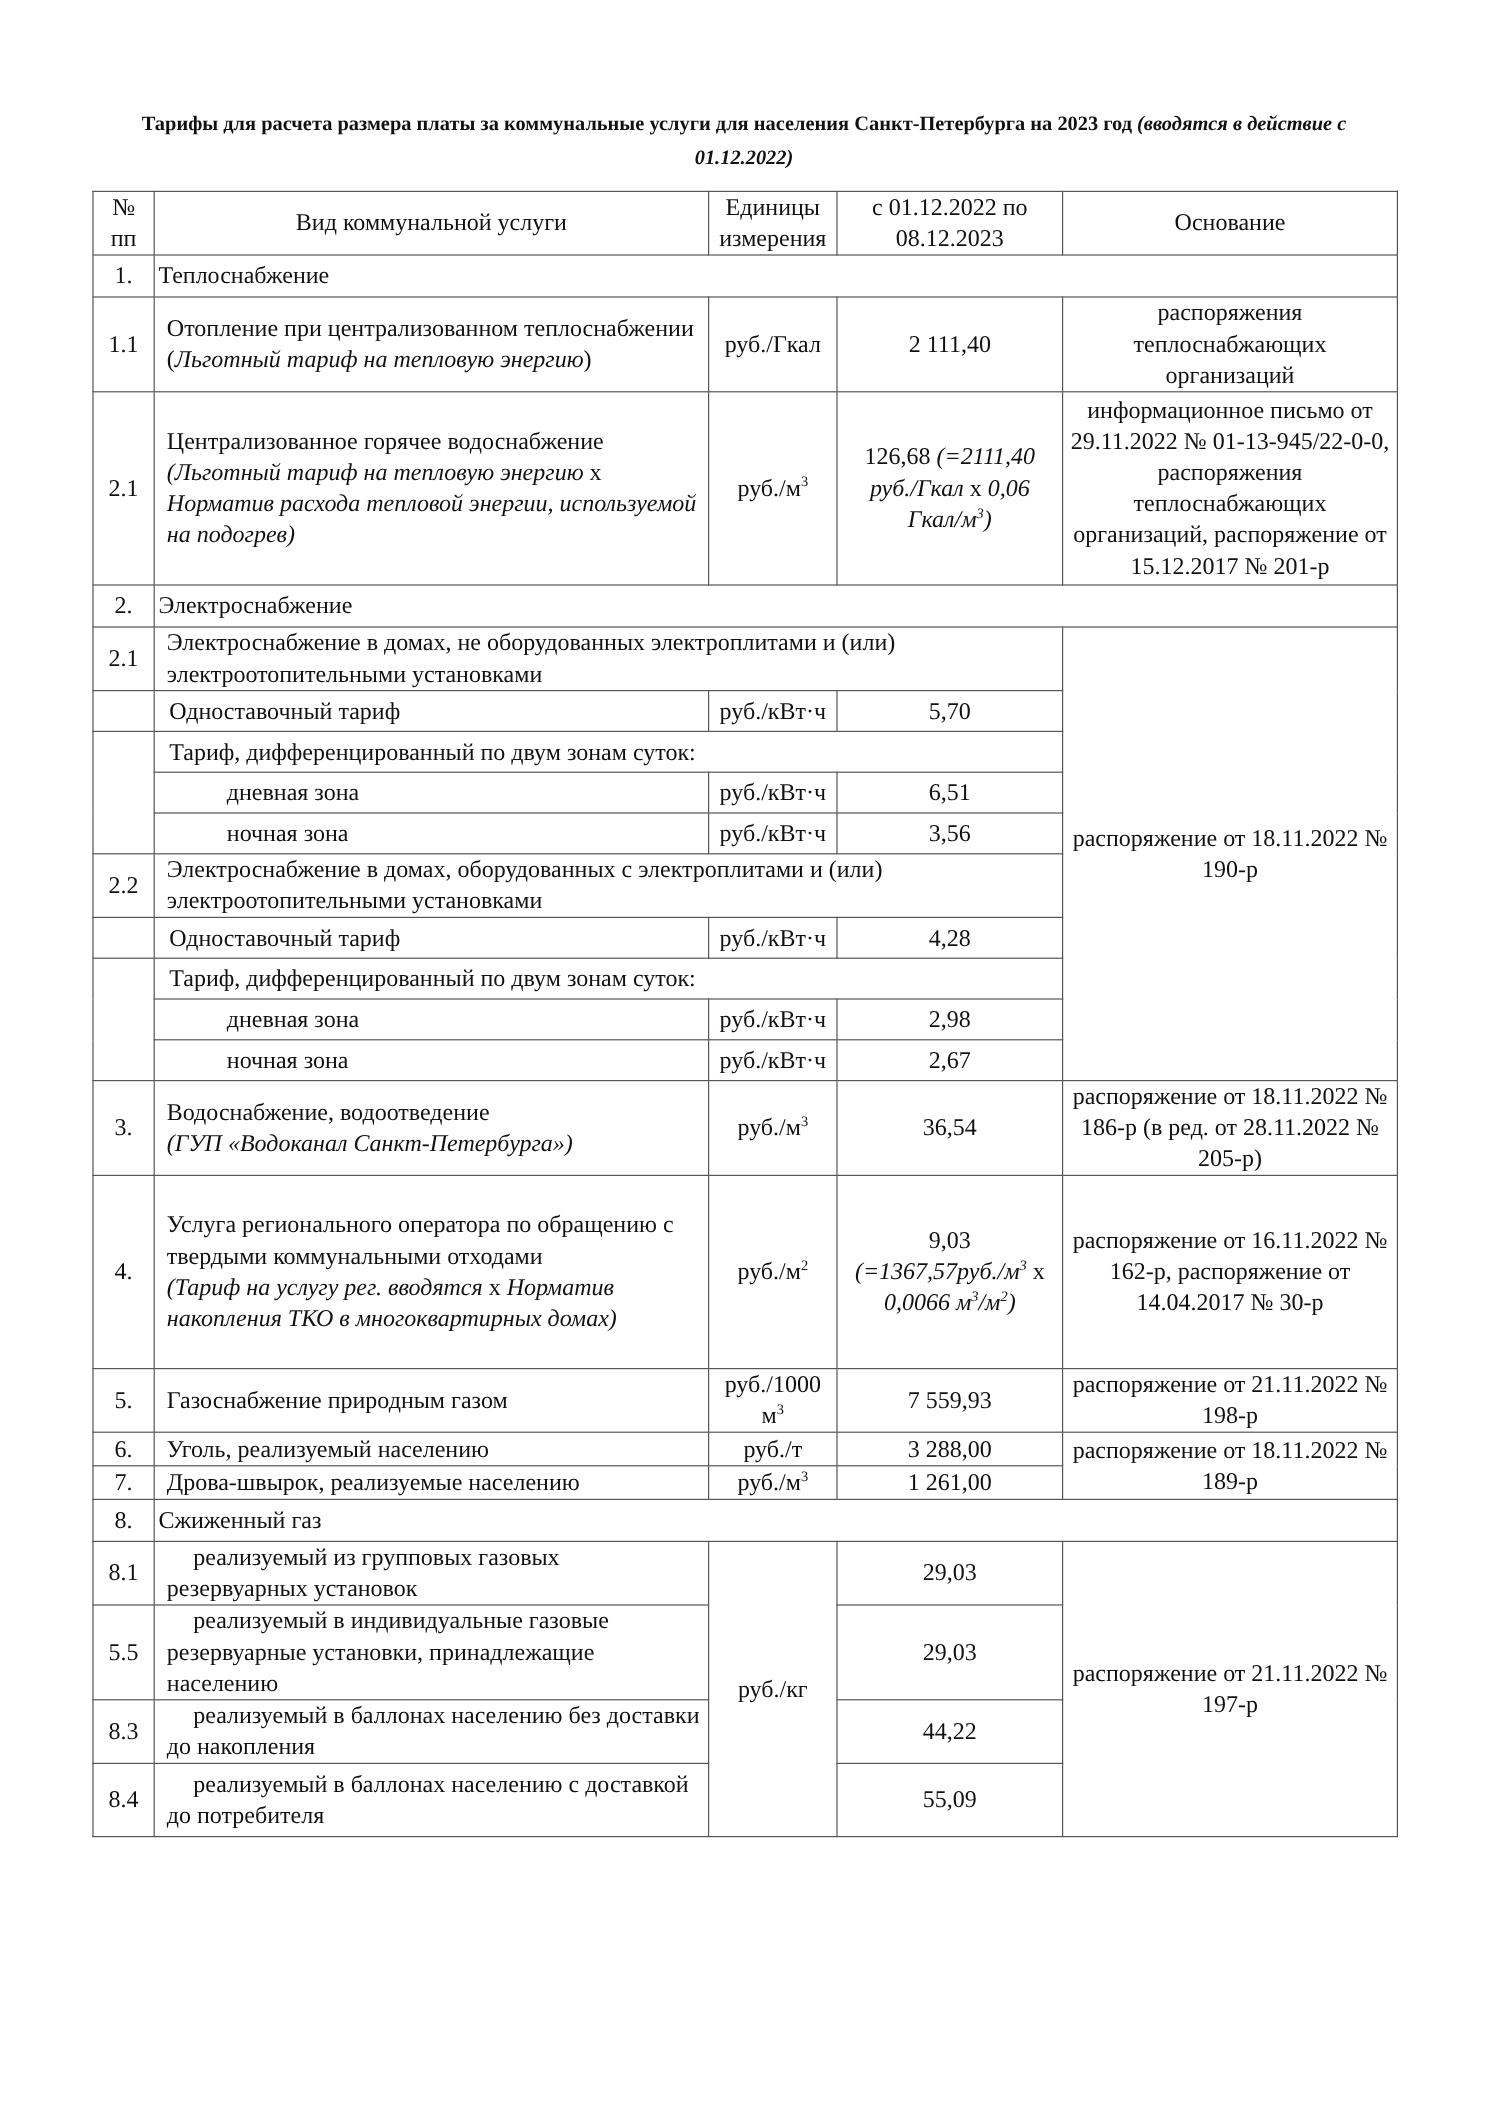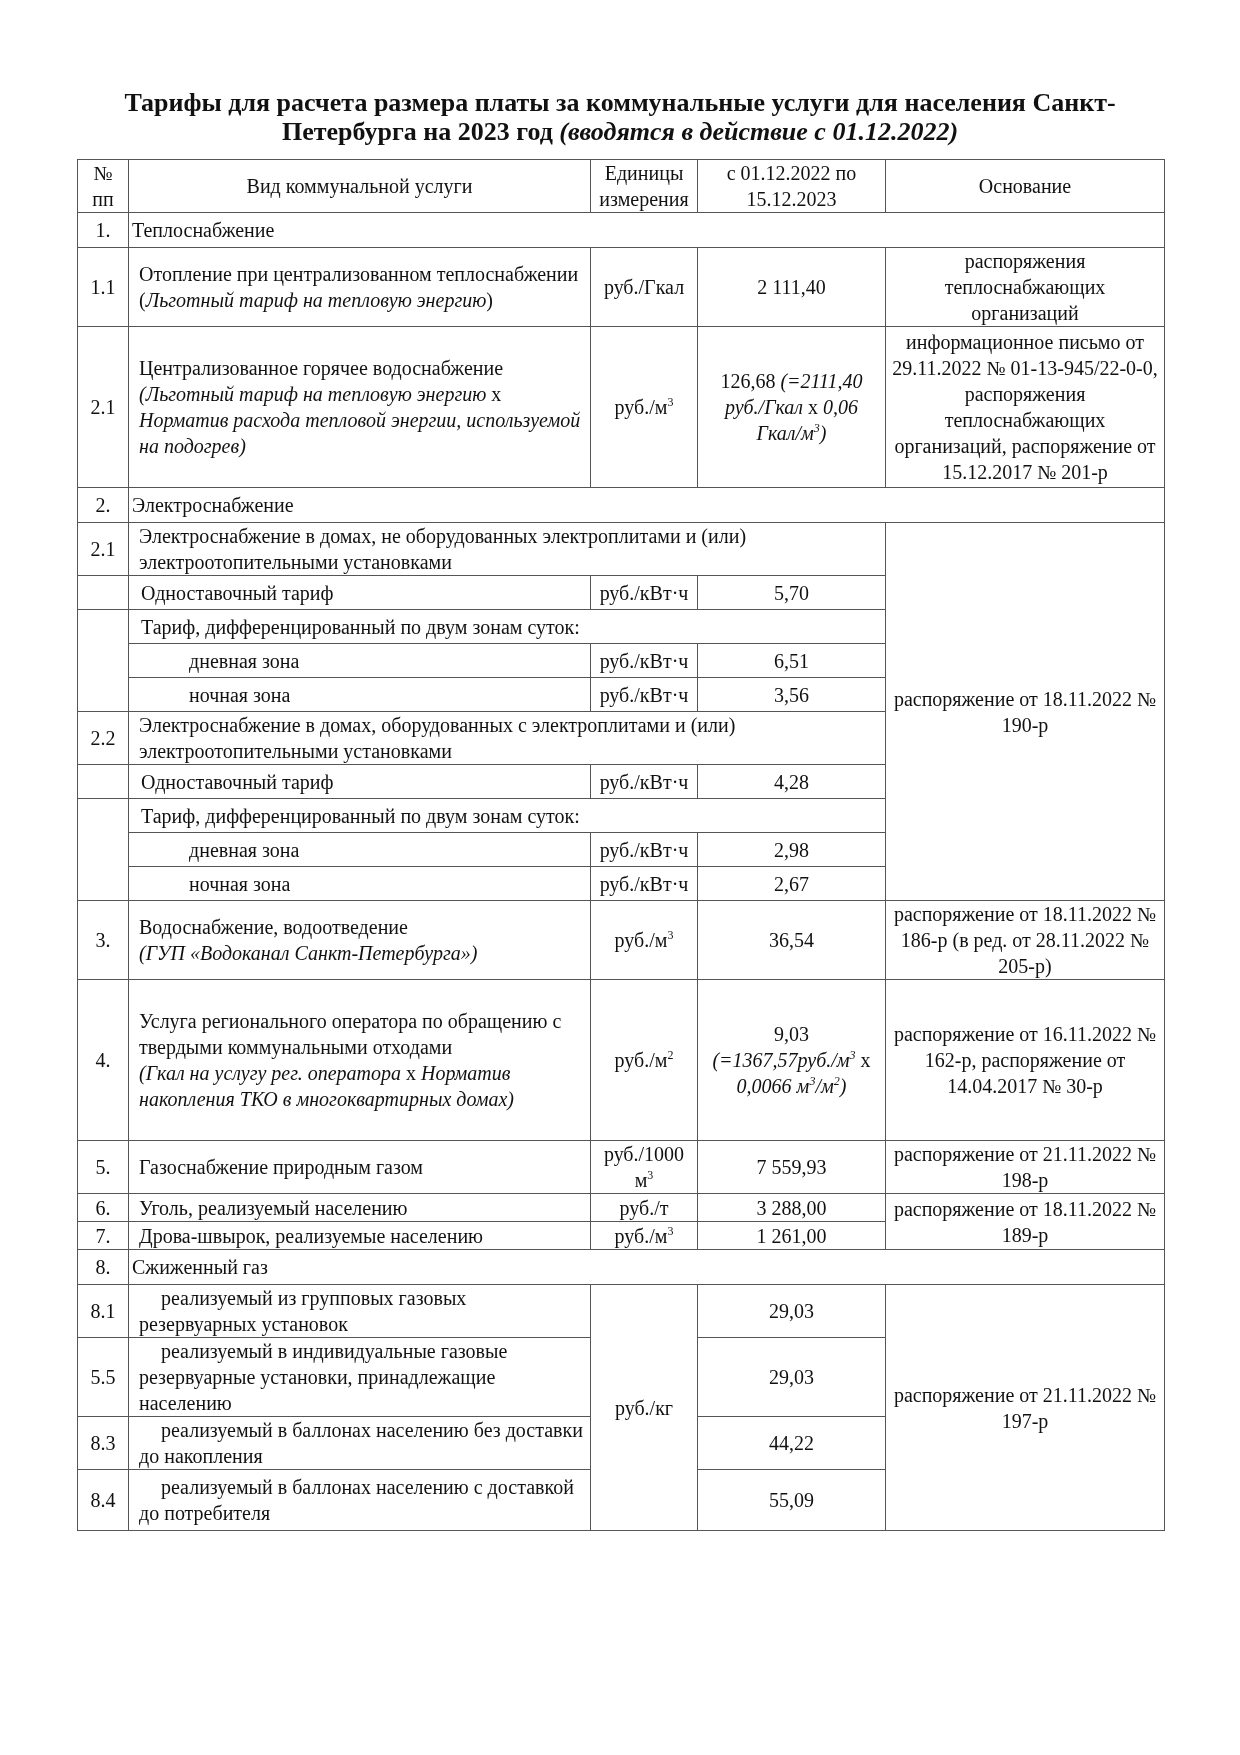--- a/index.html
+++ b/index.html
@@ -1,19 +1,19 @@
 <!DOCTYPE html>
 <html><head>
 <meta charset="utf-8">
 <style>
   html, body { margin: 0; padding: 0; background: #ffffff; }
   body { width: 1240px; height: 1755px; position: relative; font-family: "Liberation Serif", serif; color: #111; }
   .title {
     position: absolute; left: 100px; top: 88px; width: 1040px;
-    text-align: center; font-weight: bold; font-size: 26px; line-height: 29px;
+    text-align: center; font-weight: bold; font-size: 17px; line-height: 29px;
   }
   .title .em { font-style: italic; }
   table.tariffs {
     position: absolute; left: 77px; top: 159px;
     border-collapse: collapse; table-layout: fixed; width: 1087px;
     font-size: 20px; line-height: 26px;
   }
   table.tariffs td, table.tariffs th {
     border: 1.5px solid #555; padding: 0 3px; vertical-align: middle; font-weight: normal;
   }
@@ -59,21 +59,21 @@
       <col class="c-name">
       <col class="c-unit">
       <col class="c-val">
       <col class="c-basis">
   </colgroup>
   <tbody>
       <tr>
     <th class="center">№ пп</th>
     <th class="center">Вид коммунальной услуги</th>
     <th class="center">Единицы измерения</th>
-    <th class="center">с 01.12.2022 по 15.12.2023</th>
+    <th class="center">с 01.12.2022 по 08.12.2023</th>
     <th class="center">Основание</th>
   </tr>
 
   <tr class="sec">
     <td class="center bold">1.</td>
     <td colspan="4" class="bold">Теплоснабжение</td>
   </tr>
   <tr class="r11">
     <td class="center">1.1</td>
     <td class="name-cell">
@@ -160,21 +160,21 @@
     </td>
     <td class="center"><span>руб./м</span><sup>3</sup></td>
     <td class="center">36,54</td>
     <td class="center">распоряжение от 18.11.2022 № 186-р (в ред. от 28.11.2022 № 205-р)</td>
   </tr>
 
   <tr class="r4">
     <td class="center bold">4.</td>
     <td class="name-cell">
       <span class="bold">Услуга регионального оператора по обращению с твердыми коммунальными отходами</span><br>
-      <span class="it">(Гкал на услугу рег. оператора</span><span> х </span><span class="it">Норматив накопления ТКО в многоквартирных домах)</span>
+      <span class="it">(Тариф на услугу рег. вводятся</span><span> х </span><span class="it">Норматив накопления ТКО в многоквартирных домах)</span>
     </td>
     <td class="center"><span>руб./м</span><sup>2</sup></td>
     <td class="center">
       <span>9,03</span><br>
       <span class="it">(=1367,57руб./м</span><sup class="it">3</sup><span> х </span><span class="it">0,0066 м</span><sup class="it">3</sup><span class="it">/м</span><sup class="it">2</sup><span class="it">)</span>
     </td>
     <td class="center">распоряжение от 16.11.2022 № 162-р, распоряжение от 14.04.2017 № 30-р</td>
   </tr>
 
   <tr class="r5">

